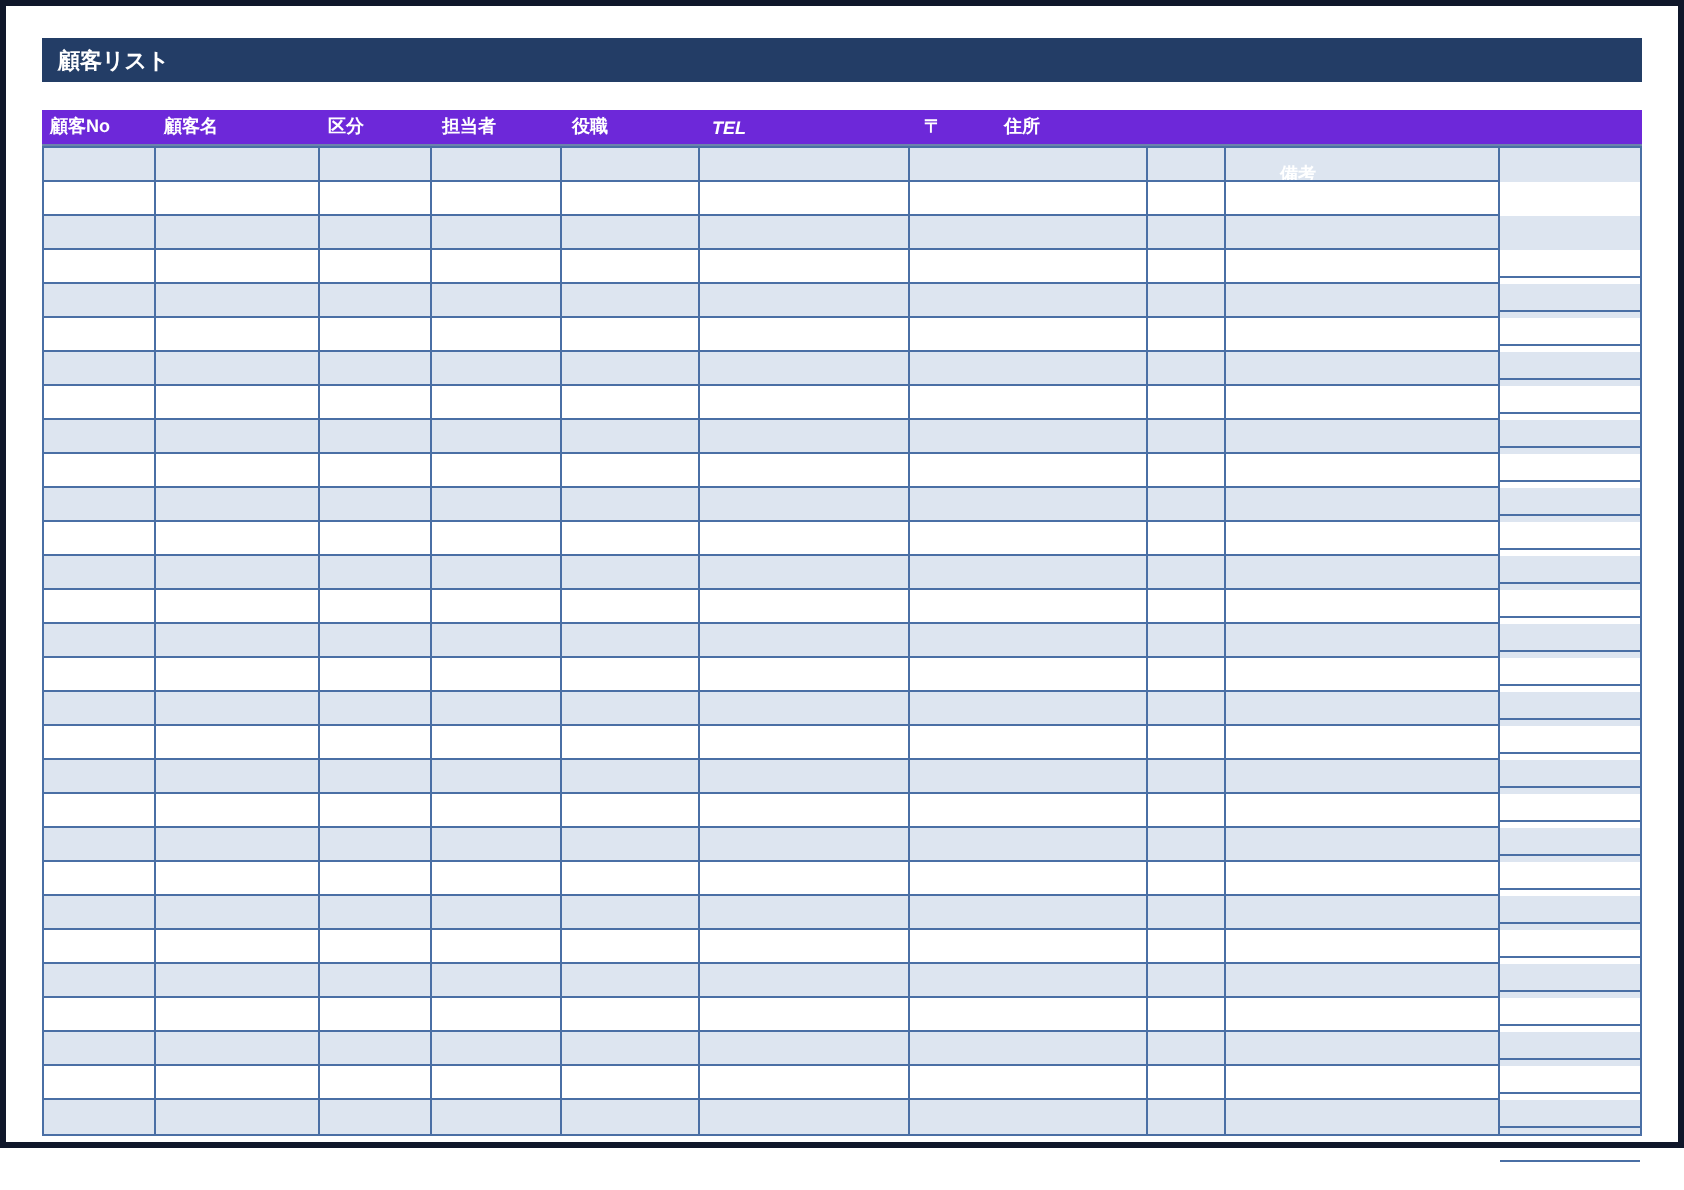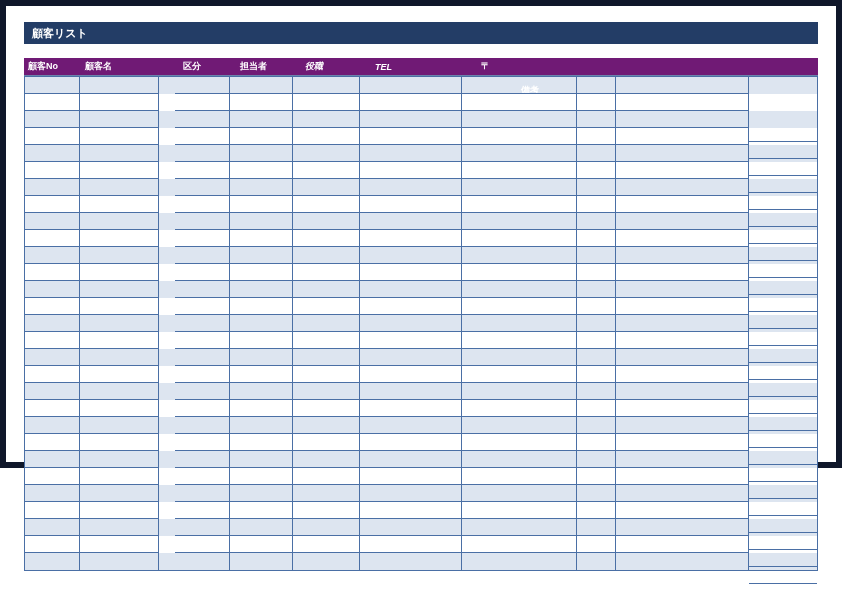--- a/index.html
+++ b/index.html
@@ -1,35 +1,35 @@
 <!DOCTYPE html>
 <html><head>
 <meta charset="utf-8">
 <style>
   * { box-sizing: border-box; margin: 0; padding: 0; }
   html, body { width: 842px; height: 595px; background: #ffffff; font-family: "Yu Gothic", "Hiragino Kaku Gothic Pro", "Meiryo", sans-serif; }
   .page {
     width: 842px;
-    height: 468px;
+    height: 574px;
     padding: 16px 18px 18px 18px;
-    border: 6px solid #0f172a;
+    border: 3px solid #0f172a;
     position: relative;
   }
   .title-bar {
     background: #233d66;
     color: #ffffff;
     font-size: 11px;
     font-weight: bold;
     padding: 4px 8px;
     height: 22px;
     display: flex;
     align-items: center;
   }
   .header-row {
-    background: #701a75;
+    background: #6d28d9;
     color: #ffffff;
     font-size: 9px;
     font-weight: bold;
     display: flex;
     height: 18px;
     align-items: center;
     margin-top: 14px;
     border-bottom: 1px solid #6b84ab;
   }
   .table-body {
@@ -57,23 +57,23 @@
     display: flex;
     align-items: center;
     overflow: hidden;
   }
   .row .cell:last-child { border-right: none; }
   .row:last-child .cell { border-bottom: none; }
 
   
   .c0 { width: 57px; }
   .c1 { width: 82px; }
-  .c2 { width: 57px; margin-left: 16px; }
+  .c2 { width: 57px; }
   .c3 { width: 65px; }
-  .c4 { width: 70px; font-style: italic; }
+  .c4 { width: 70px; }
   .c5 { width: 106px; font-style: italic; }
   .c6 { width: 120px; }
   .c7 { width: 40px; }
   .c8 { width: 138px; }
   .c9 { width: 71px; margin-top: 48px; }
 </style>
 </head>
 <body>
 
 <div class="page">
@@ -83,20 +83,21 @@
   </div>
 
   <div class="header-row">
     <div class="hcell c0">顧客No</div>
     <div class="hcell c1">顧客名</div>
     <div class="hcell c2">区分</div>
     <div class="hcell c3">担当者</div>
     <div class="hcell c4">役職</div>
     <div class="hcell c5">TEL</div>
     <div class="hcell c7">〒</div>
+    <div class="hcell c8">住所</div>
     <div class="hcell c9">備考</div>
   </div>
 
   <div class="table-body" id="table-body">
       <div class="row alt0">
         <div class="cell c0"></div>
         <div class="cell c1"></div>
         <div class="cell c2"></div>
         <div class="cell c3"></div>
         <div class="cell c4"></div>

